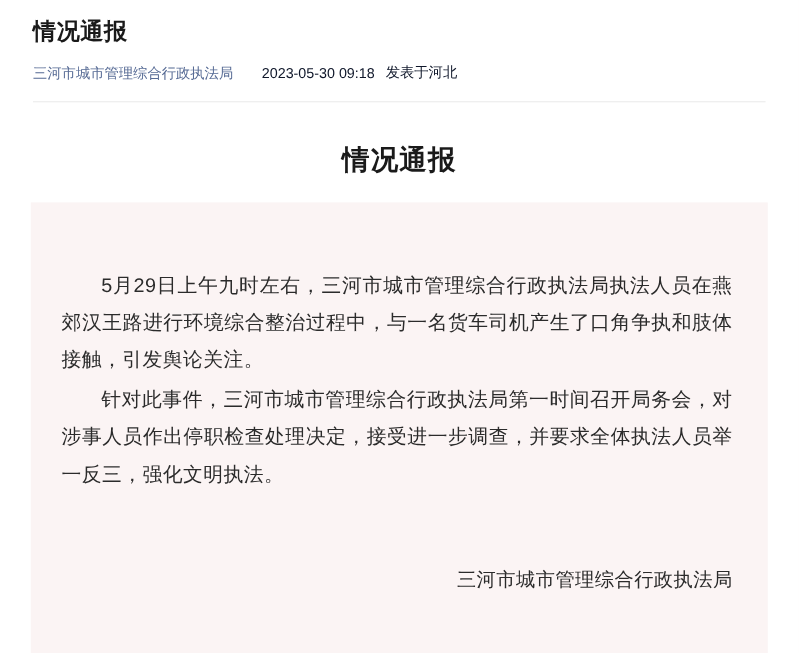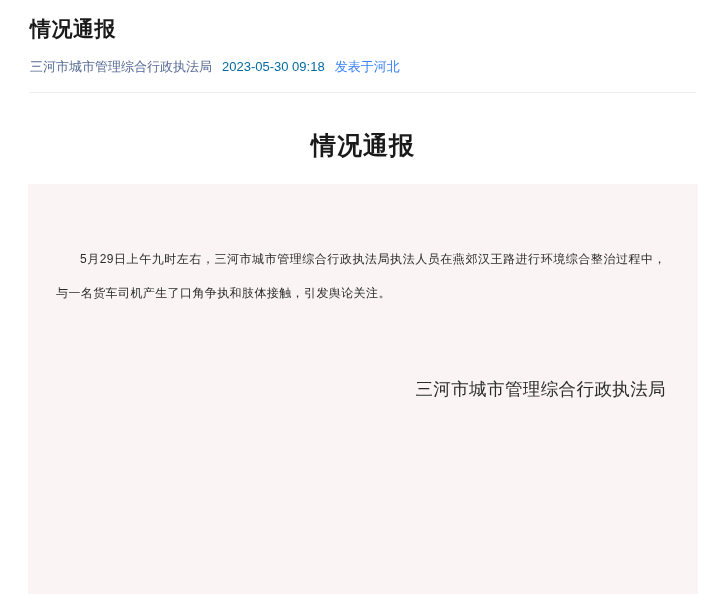--- a/index.html
+++ b/index.html
@@ -38,24 +38,26 @@
     align-items: center;
     gap: 10px;
     font-size: 13px;
     line-height: 18px;
     white-space: nowrap;
   }
   .meta-source {
     color: #576b95;
   }
   .meta-date {
-    color: #0369a1;
+    color: #0f172a;
+    margin-left: 16px;
   }
   .meta-location {
-    color: #3b82f6;
+    color: #0f172a;
+    font-family: Liberation Mono, monospace;
   }
   .divider {
     margin-top: 16px;
     height: 1px;
     background: #ececec;
     width: 100%;
   }
   .content-title {
     text-align: center;
     font-size: 25px;
@@ -66,21 +68,21 @@
     font-family: "Liberation Sans", sans-serif;
   }
   .notice-box {
     margin: 0 28px;
     background: #fbf4f4;
     padding: 58px 28px 44px 28px;
     box-sizing: border-box;
     min-height: 430px;
   }
   .para {
-    font-size: 12px;
+    font-size: 18px;
     line-height: 34px;
     color: #2b2b2b;
     text-indent: 2em;
     margin: 0 4px 0 0;
     text-align: justify;
     letter-spacing: 0.4px;
   }
   .para + .para {
     margin-top: 2px;
   }
@@ -109,18 +111,19 @@
       <span class="meta-date">2023-05-30 09:18</span>
       <span class="meta-location">发表于河北</span>
     </div>
     <div class="divider"></div>
   </div>
 
   <div class="content-title">情况通报</div>
 
   <div class="notice-box">
     <p class="para">5月29日上午九时左右，三河市城市管理综合行政执法局执法人员在燕郊汉王路进行环境综合整治过程中，与一名货车司机产生了口角争执和肢体接触，引发舆论关注。</p>
+    <p class="para">针对此事件，三河市城市管理综合行政执法局第一时间召开局务会，对涉事人员作出停职检查处理决定，接受进一步调查，并要求全体执法人员举一反三，强化文明执法。</p>
     <div class="signature">
       <span class="sig-line">三河市城市管理综合行政执法局</span>
     </div>
   </div>
 
 </div>
 
 </body></html>

